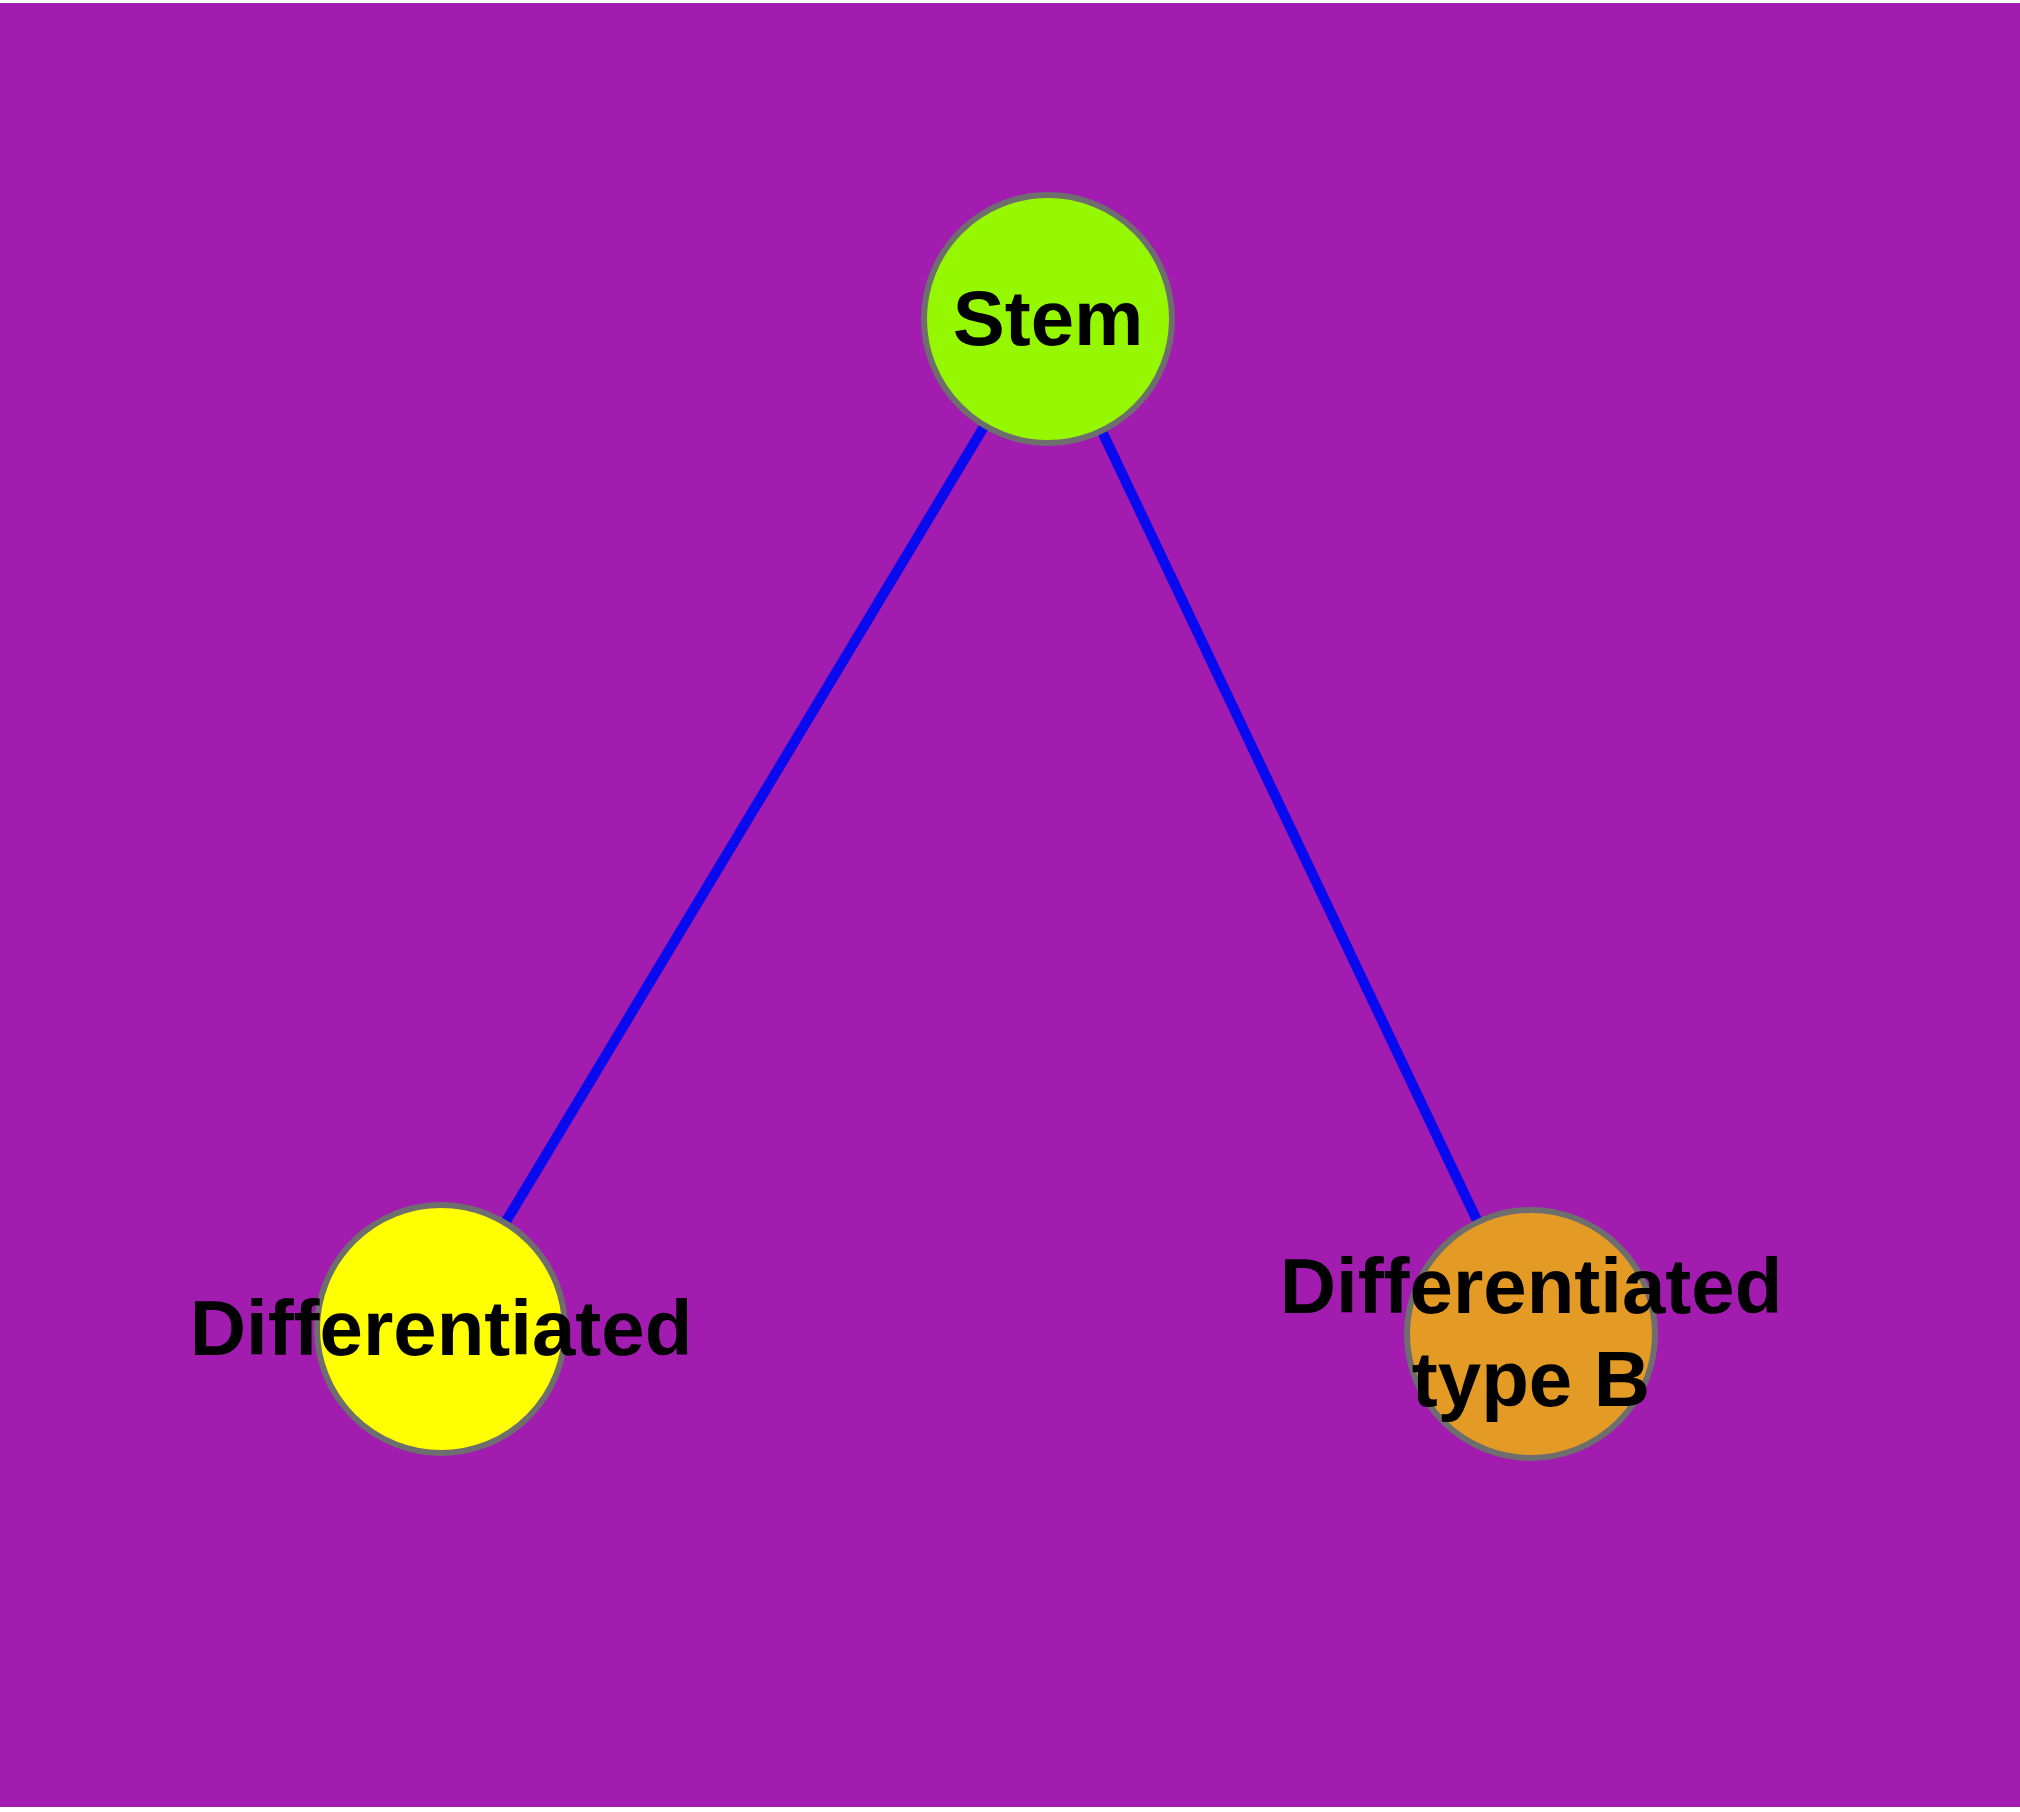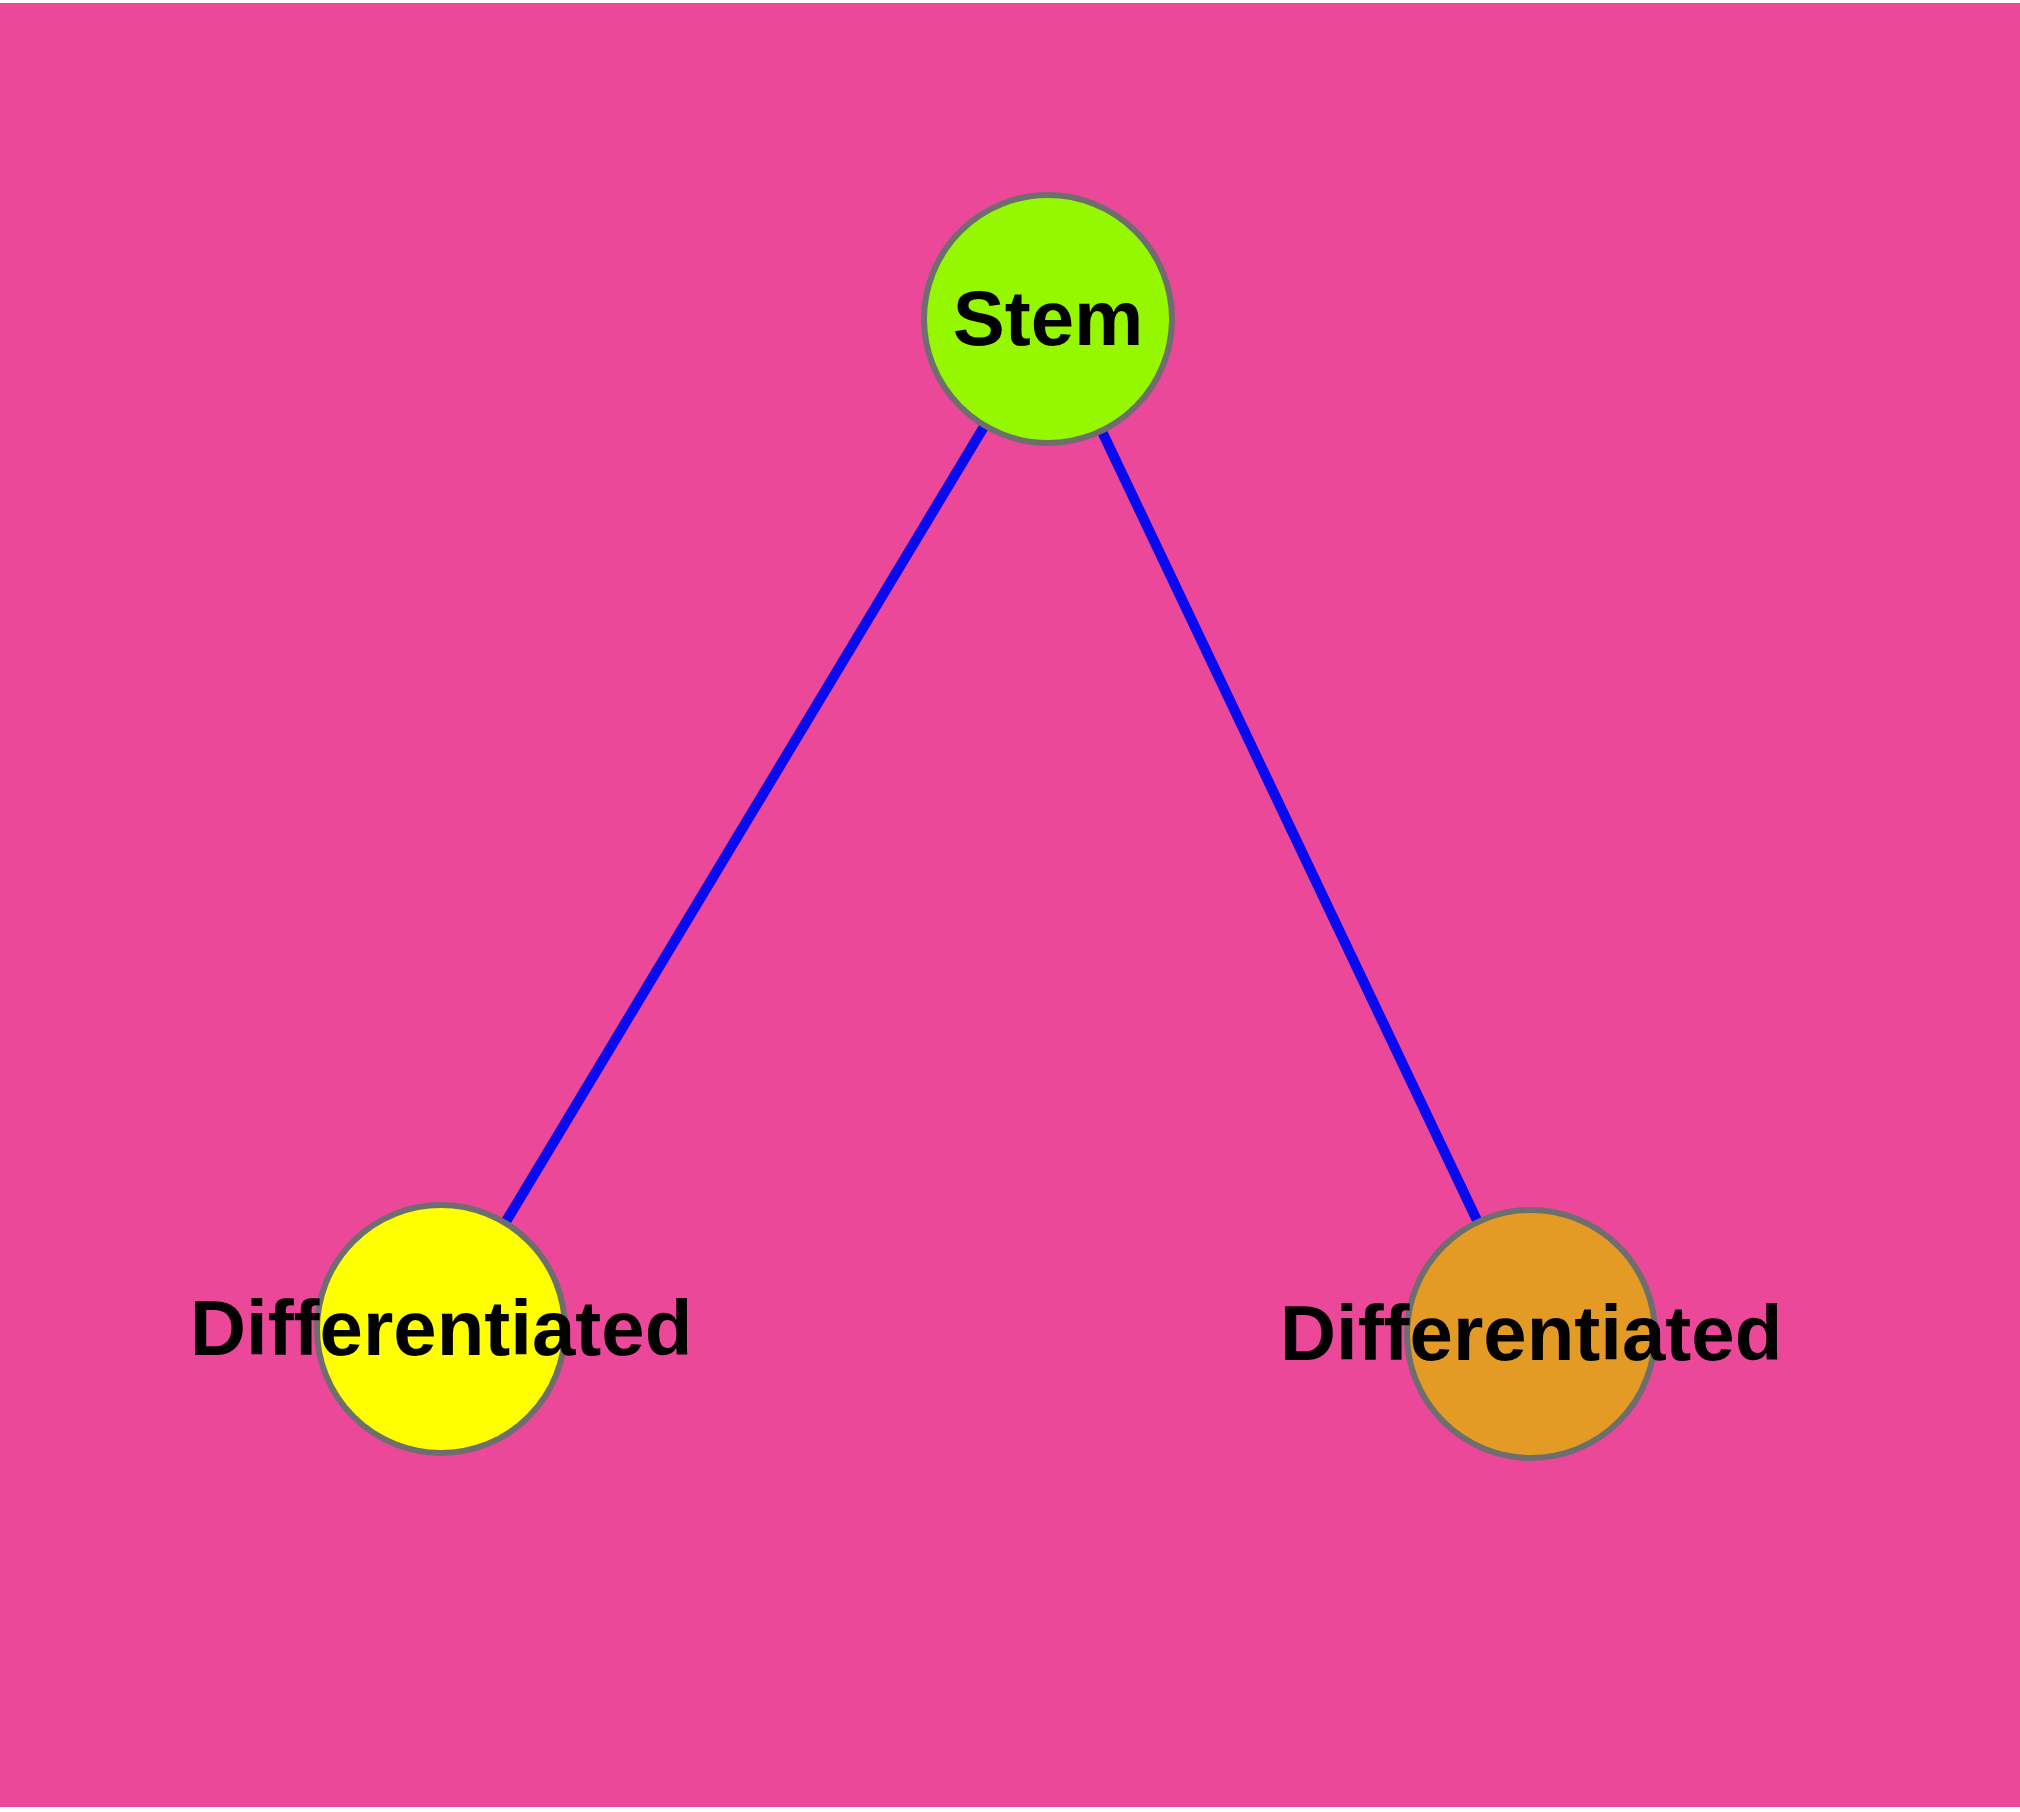--- a/index.html
+++ b/index.html
@@ -40,37 +40,38 @@
     font-size: 78px;
     line-height: 1.2;
     white-space: nowrap;
     z-index: 3;
   }
   .node-label span { display: block; }
 </style>
 </head>
 <body style="background: rgb(255, 255, 255);">
 
-<div class="canvas" style="background: #ec4899;">
+<div class="canvas" style="background: #a21caf;">
 
   <svg class="edge-layer" id="edge-layer" viewBox="0 0 2384 2128">
       <line x1="1237" y1="373" x2="520" y2="1565" stroke="#0909F0" stroke-width="12"></line>
       <line x1="1237" y1="373" x2="1806" y2="1570" stroke="#0909F0" stroke-width="12"></line>
     </svg>
 
   <div class="node" style="left: 921px; top: 189px; width: 254px; height: 254px; background: rgb(150, 248, 0); border-color: rgb(110, 110, 110); border-width: 6px;"></div>
   <div class="node" style="left: 314px; top: 1199px; width: 254px; height: 254px; background: rgb(255, 255, 0); border-color: rgb(110, 110, 110); border-width: 6px;"></div>
   <div class="node" style="left: 1404px; top: 1204px; width: 254px; height: 254px; background: rgb(227, 155, 37); border-color: rgb(110, 110, 110); border-width: 6px;"></div>
 
   <div class="node-label" style="left: 1048px; top: 316px; color: rgb(0, 0, 0);">
     <span>Stem</span>
   </div>
 
   <div class="node-label" style="left: 441px; top: 1326px; color: rgb(0, 0, 0);">
     <span>Differentiated</span>
   </div>
 
   <div class="node-label" style="left: 1531px; top: 1331px; color: rgb(0, 0, 0);">
     <span>Differentiated</span>
+    <span>type B</span>
   </div>
 
 </div>
 
 
 </body></html>

